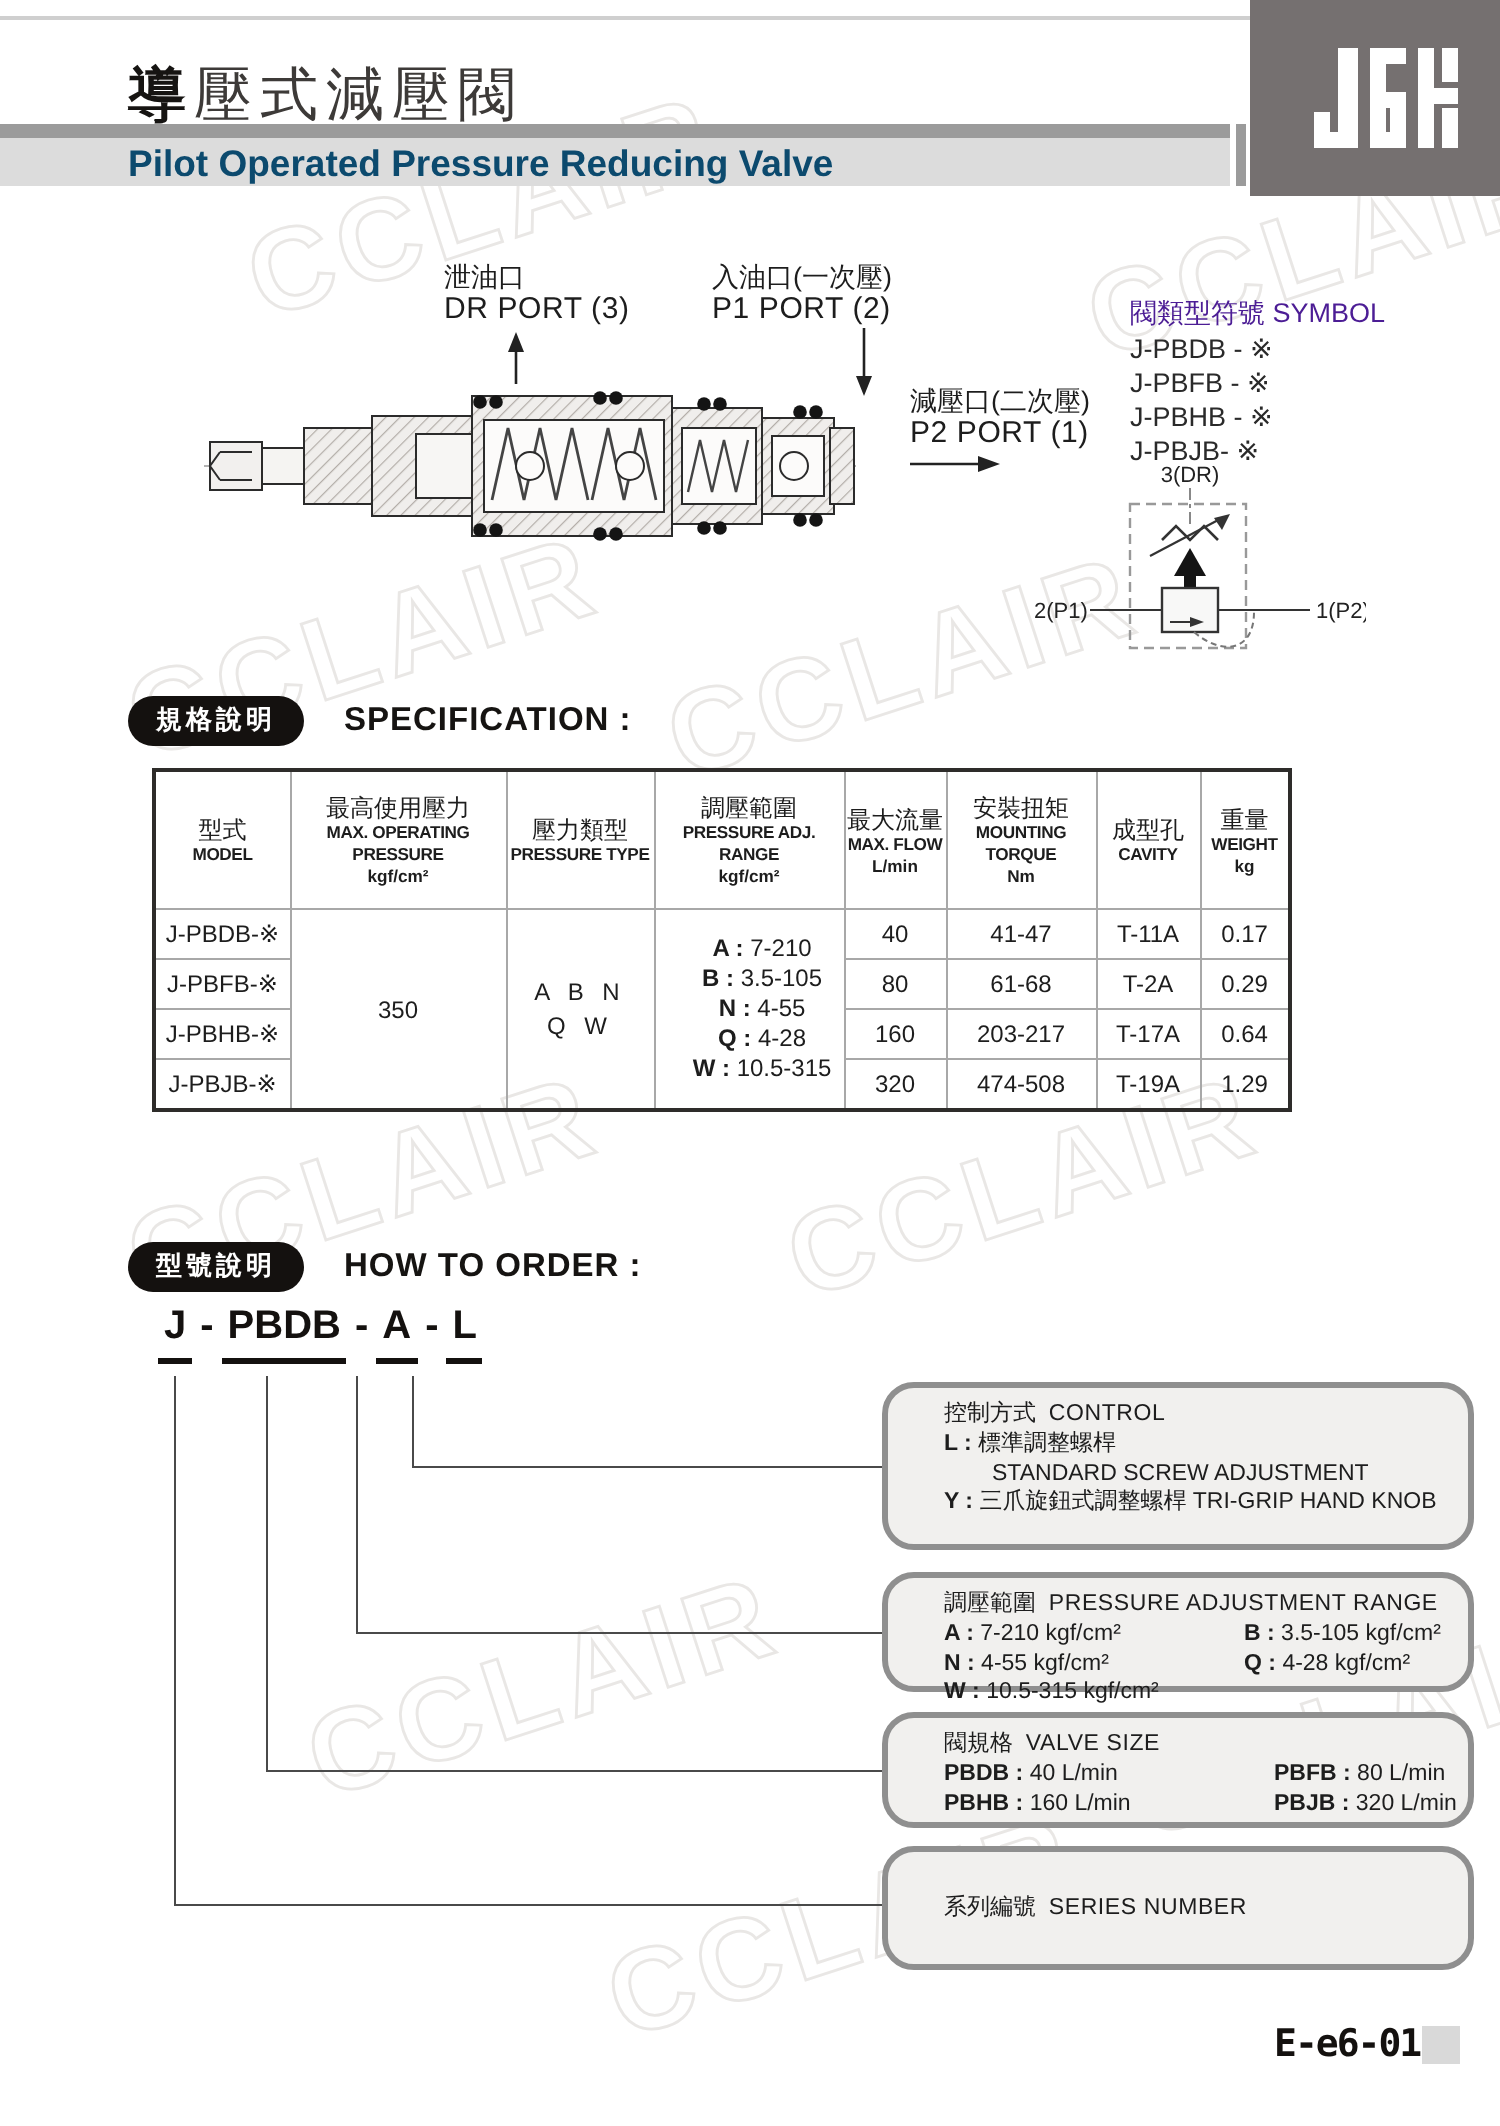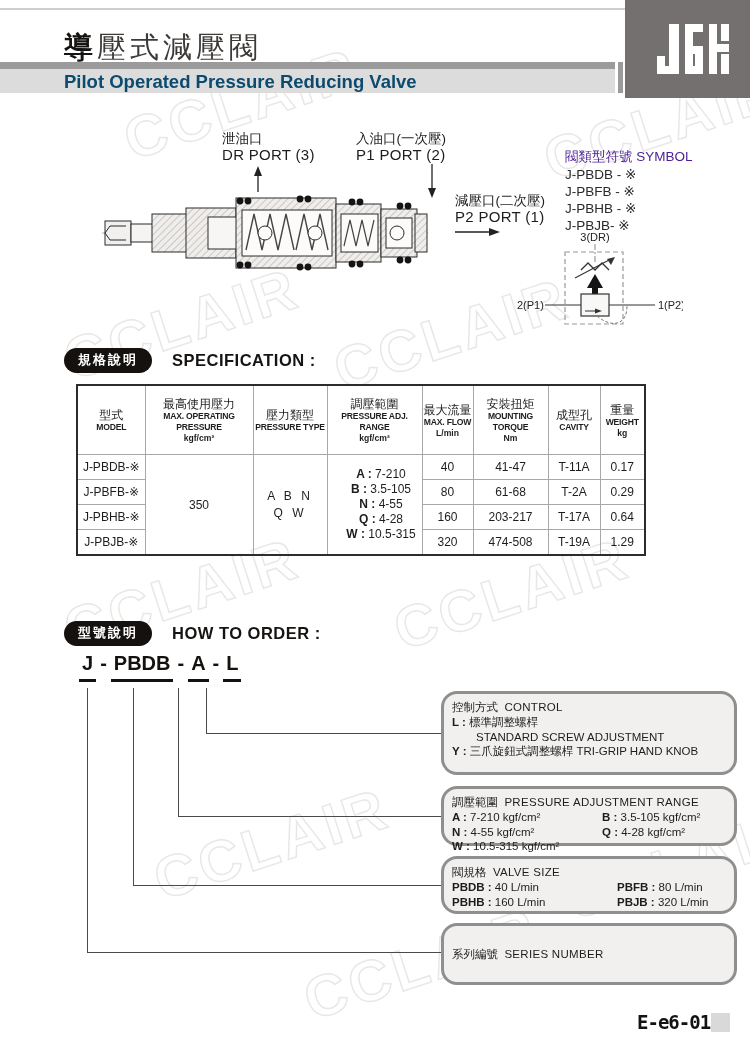--- a/index.html
+++ b/index.html
@@ -41,21 +41,21 @@
   .cell-type{font-weight:bold;font-size:13px;letter-spacing:3px;line-height:17px;}
   .cell-range{text-align:left;}
   .range-line{font-size:12px;line-height:15px;padding-left:13px;white-space:nowrap;}
   .range-line .k{font-weight:bold;}
   
   .order-code{position:absolute;left:79px;top:652px;font-size:20px;font-weight:bold;color:#14110f;white-space:nowrap;}
   .order-code .seg{display:inline-block;border-bottom:3px solid #14110f;padding:0 3px 4px;}
   .order-code .dash{display:inline-block;margin:0 4px;padding-bottom:4px;}
   .connector{position:absolute;border-left:1.5px solid #4a4a4a;border-bottom:1.5px solid #4a4a4a;}
   .obox{position:absolute;left:441px;width:296px;background:#f1f0ee;border:3px solid #8f8f8f;
-        border-radius:16px;box-sizing:border-box;padding:6px 8px;font-size:11.5px;color:#1d1d1d;}
+        border-radius:16px;box-sizing:border-box;padding:6px 28px;font-size:11.5px;color:#1d1d1d;}
   .obox .ot{line-height:15px;white-space:nowrap;}
   .obox .ot .en{letter-spacing:.3px;}
   .oline{line-height:14.5px;white-space:nowrap;}
   .oline .k{font-weight:bold;}
   .oline.indent{padding-left:24px;}
   .ogrid{display:grid;grid-template-columns:150px auto;}
   .ogrid3{display:grid;grid-template-columns:165px auto;}
   
   .page-code{position:absolute;left:637px;top:1011px;font-size:19px;font-weight:bold;
              font-family:"DejaVu Sans Mono","Liberation Mono",monospace;letter-spacing:-1px;color:#14110f;}

